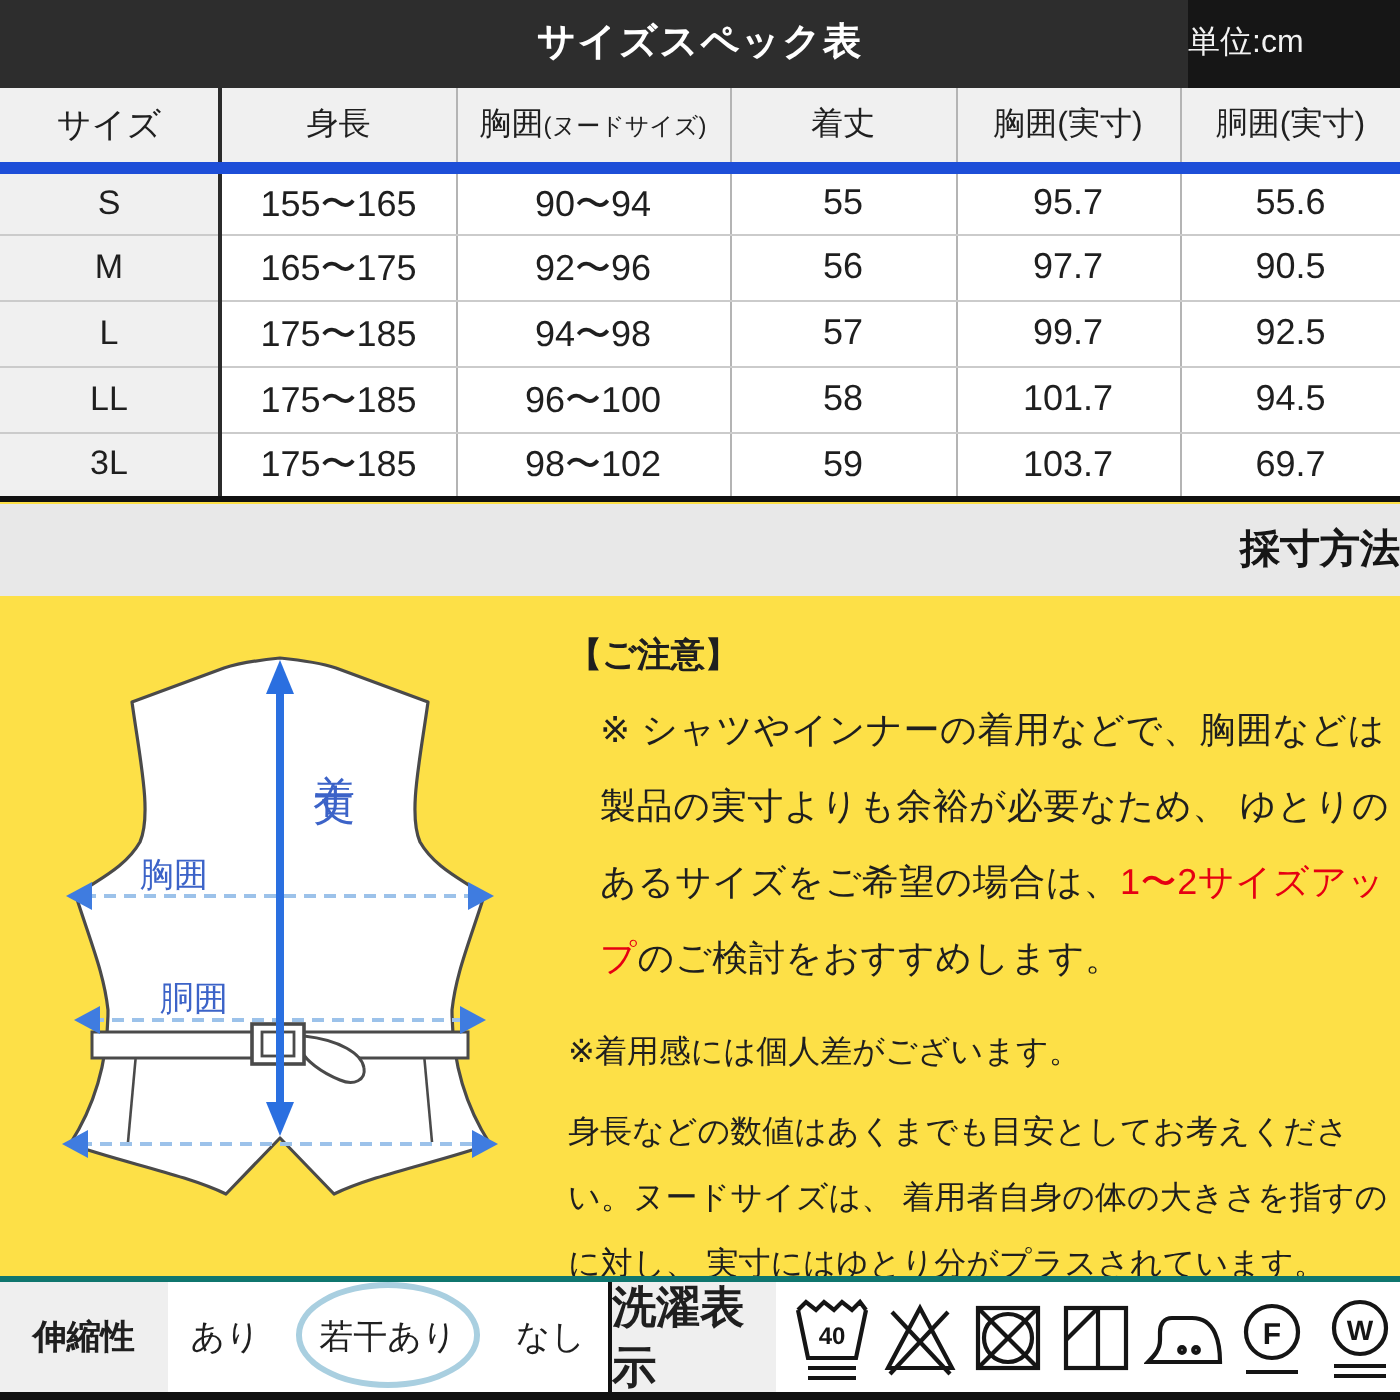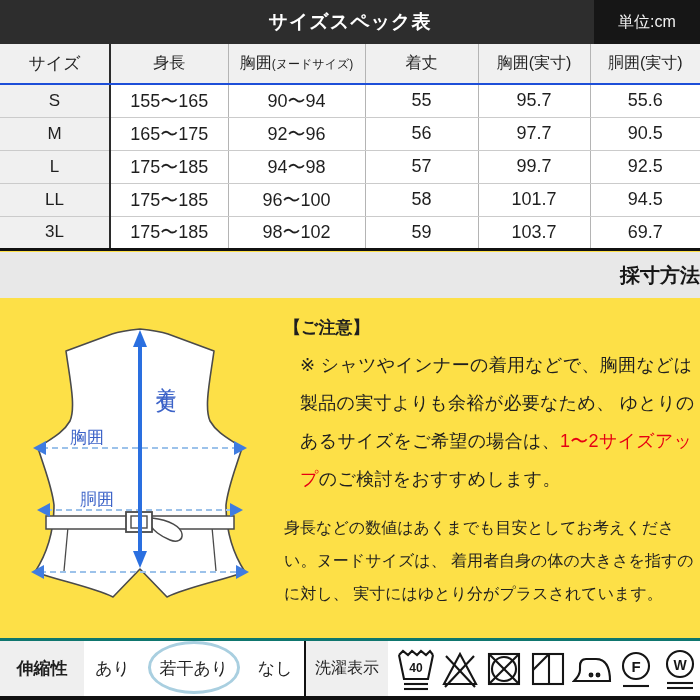--- a/index.html
+++ b/index.html
@@ -4,32 +4,32 @@
 <style>
   * { margin:0; padding:0; box-sizing:border-box; }
   body { font-family:"Liberation Sans","DejaVu Sans",sans-serif; color:#1f1f1f; background:#fff; }
   .page { position:relative; width:700px; height:700px; background:#fde047; overflow:hidden; margin:0 auto; }
 
   
   .topbar { position:absolute; top:0; left:0; width:700px; height:44px; background:#2d2d2d; }
   .topbar .title { position:absolute; left:0; right:0; top:0; height:44px; line-height:44px;
     text-align:center; color:#fff; font-size:19px; font-weight:bold; letter-spacing:1px; }
   .unitbox { position:absolute; right:0; top:0; width:106px; height:44px; background:#161616;
-    color:#f2f2f2; font-size:16px; line-height:44px; text-align:center; }
+    color:#f2f2f2; font-size:16px; line-height:44px; }
 
   
   table.size-table { position:absolute; top:44px; left:0; width:700px; border-collapse:collapse;
     table-layout:fixed; border-bottom:3px solid #111; }
   .size-table th, .size-table td { border-right:1px solid #b4b4b4; border-bottom:1px solid #cbcbcb;
     text-align:center; vertical-align:middle; font-weight:normal; background:#fff; }
   .size-table th { height:40px; background:#f0f0f0; font-size:16px; }
   .size-table td { height:33px; font-size:18px; }
   .size-table .col-size { background:#f0f0f0; border-right:2px solid #2b2b2b; font-size:17px; }
   .size-table th:last-child, .size-table td:last-child { border-right:none; }
-  .size-table thead th { border-bottom:2px solid #1d4ed8; }
+  .size-table thead th { border-bottom:6px solid #1d4ed8; }
   .paren-small { font-size:12px; }
 
   
   .section-bar { position:absolute; top:252px; left:0; width:700px; height:46px; background:#e8e8e8;
     text-align:right; line-height:46px; font-size:20px; font-weight:bold; color:#161616; }
 
   
   .diagram { position:absolute; left:10px; top:315px; width:260px; height:330px; }
   .diagram-label { position:absolute; color:#3c63c8; pointer-events:none; }
   .label-length { left:152px; top:370px; font-size:21px; writing-mode:vertical-rl; text-orientation:upright; letter-spacing:5px; }
@@ -43,21 +43,21 @@
   .notes .red { color:#e60012; }
   .notes .note-individual { font-size:16px; margin-top:18px; }
   .notes .note-guideline { font-size:16px; line-height:33px; margin-top:13px; }
 
   
   .footer { position:absolute; left:0; top:638px; width:700px; height:62px;
     border-top:3px solid #0f766e; border-bottom:4px solid #111; display:flex; align-items:stretch; background:#fff; }
   .f-cell { display:flex; align-items:center; justify-content:center; }
   .stretch-label { width:86px; background:#efefef; font-size:17px; font-weight:bold; }
   .stretch-options { width:226px; justify-content:space-evenly; font-size:17px;gap:16px; }
-  .wash-label { width:86px; background:#efefef; font-size:16px; font-weight:normal; border-left:2px solid #111; }
+  .wash-label { width:86px; background:#efefef; font-size:22px; font-weight:bold; border-left:2px solid #111; }
   .wash-icons { flex:1; justify-content:flex-start; gap:4px; padding-left:8px; }
   .opt { position:relative; padding:0 2px; }
   .opt.circled::before { content:""; position:absolute; left:-10px; right:-10px; top:-16px; bottom:-14px;
     border:3px solid #a9cfe0; border-radius:50%; }
   .care { width:40px; height:48px; flex:0 0 auto; }
   .care path, .care polyline, .care rect, .care circle, .care line { fill:none; stroke:#151515; stroke-width:2.1; }
   .care text { fill:#151515; stroke:none; font-weight:bold; }
   .vest-svg { display:block; }
 </style>
 </head>
@@ -169,20 +169,21 @@
       <polygon points="130,253 123,236 137,236" fill="#2a6fe0"></polygon>
     </svg>
   </div>
   <div class="diagram-label label-length">着丈</div>
   <div class="diagram-label label-chest">胸囲</div>
   <div class="diagram-label label-waist">胴囲</div>
 
   <div class="notes">
     <div class="heading">【ご注意】</div>
     <p class="caution"><span>※ シャツやインナーの着用などで、胸囲などは製品の実寸よりも余裕が必要なため、 ゆとりのあるサイズをご希望の場合は、</span><span class="red">1〜2サイズアップ</span><span>のご検討をおすすめします。</span></p>
+    <p class="note-individual">※着用感には個人差がございます。</p>
     <p class="note-guideline">身長などの数値はあくまでも目安としてお考えください。ヌードサイズは、 着用者自身の体の大きさを指すのに対し、 実寸にはゆとり分がプラスされています。</p>
   </div>
 
   <div class="footer">
     <div class="f-cell stretch-label">伸縮性</div>
     <div class="f-cell stretch-options">
       <span class="opt">あり</span>
       <span class="opt circled">若干あり</span>
       <span class="opt">なし</span>
     </div>

